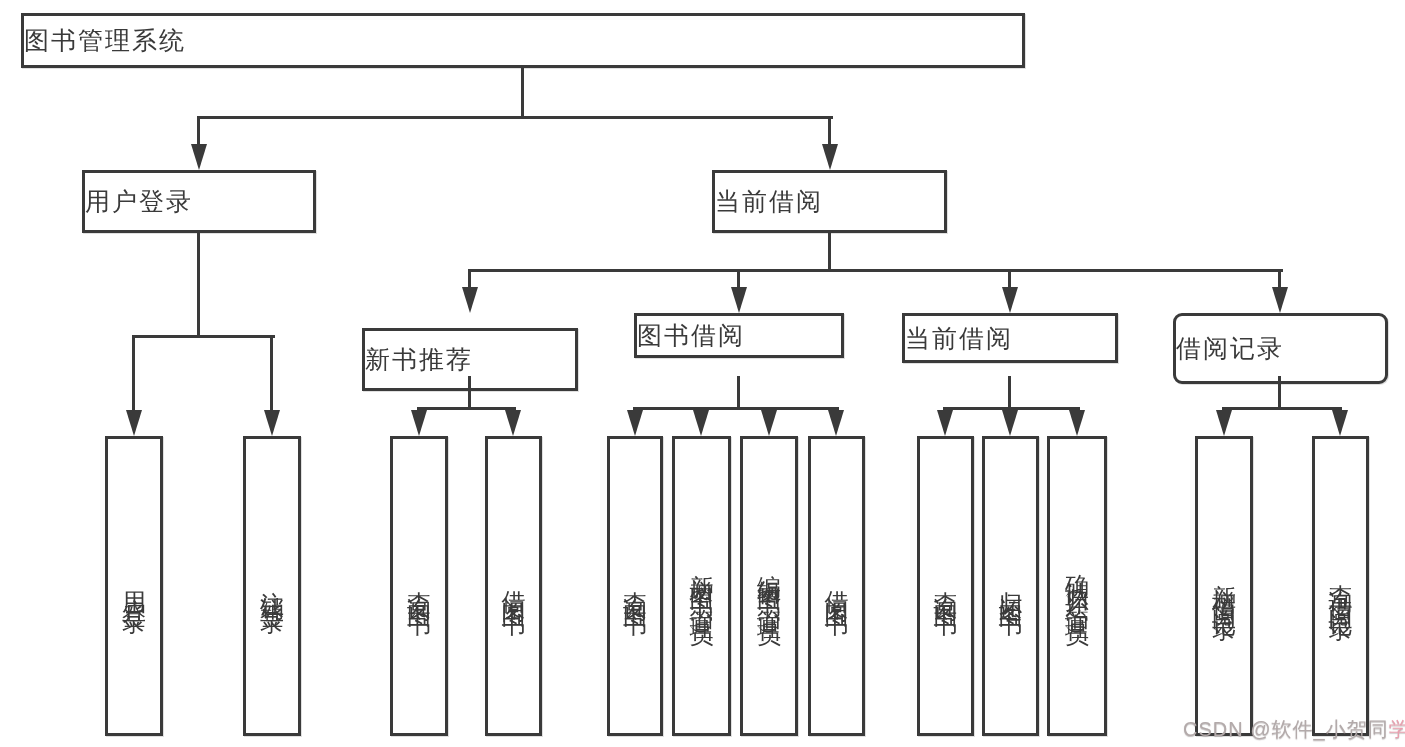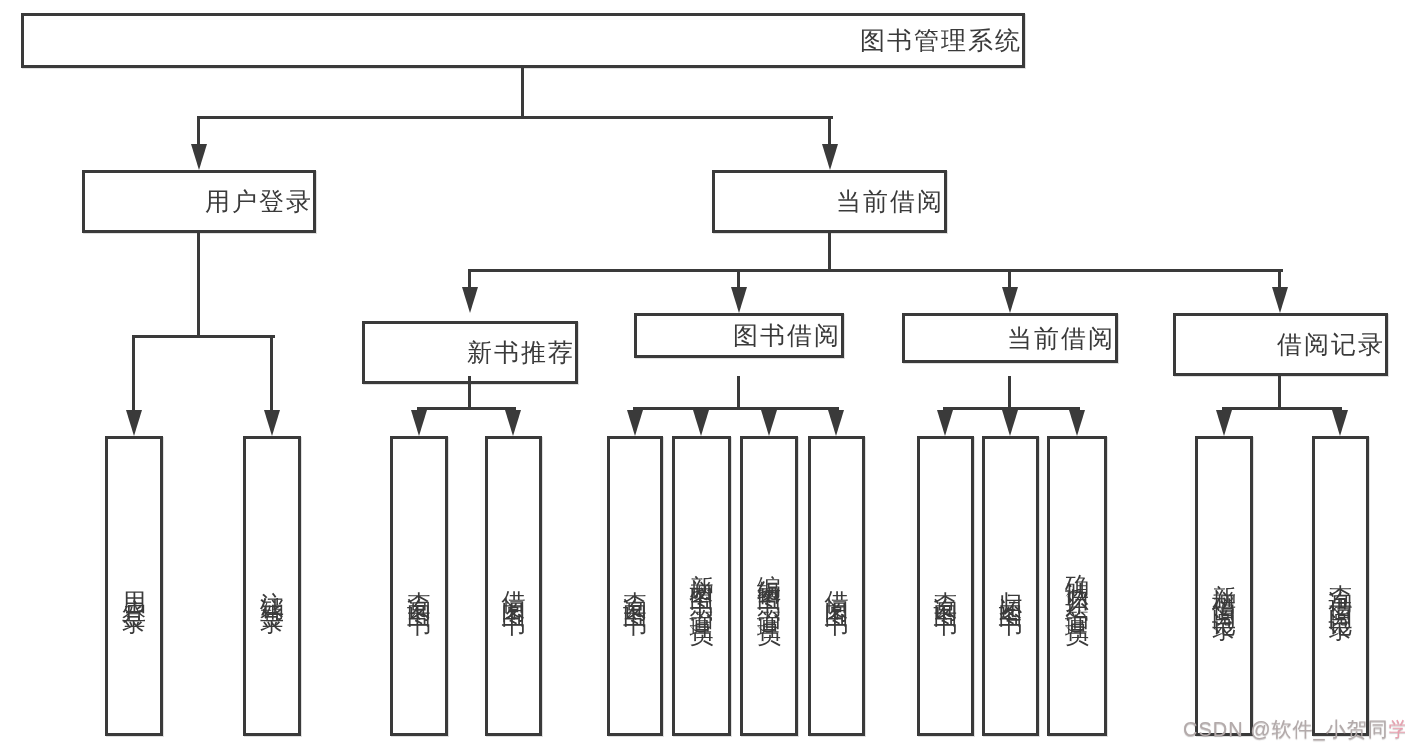--- a/index.html
+++ b/index.html
@@ -19,21 +19,21 @@
     font-family: "Liberation Sans", "DejaVu Sans", sans-serif;
     overflow: hidden;
   }
   .box {
     position: absolute;
     box-sizing: border-box;
     background: var(--bg);
     border: 3px solid var(--line);
     display: flex;
     align-items: center;
-    justify-content: flex-end;
+    justify-content: flex-start;
     color: var(--text);
     font-size: 25px;
     letter-spacing: 2px;
     box-shadow: 1px 1px 0 rgba(0,0,0,0.12);
   }
   .leaf {
     position: absolute;
     box-sizing: border-box;
     background: var(--bg);
     border: 3px solid var(--line);
@@ -84,30 +84,30 @@
     <span>图书管理系统</span>
   </div>
 
   <div class="box" style="left:82px; top:170px; width:234px; height:63px;">
     <span>用户登录</span>
   </div>
   <div class="box" style="left:712px; top:170px; width:235px; height:63px;">
     <span>当前借阅</span>
   </div>
 
-  <div class="box" style="left:362px; top:321px; width:216px; height:63px;">
+  <div class="box" style="left:362px; top:328px; width:216px; height:63px;">
     <span>新书推荐</span>
   </div>
   <div class="box" style="left:634px; top:313px; width:210px; height:45px;">
     <span>图书借阅</span>
   </div>
   <div class="box" style="left:902px; top:313px; width:216px; height:50px;">
     <span>当前借阅</span>
   </div>
-  <div class="box" style="left:1173px; top:313px; width:215px; height:63px;">
+  <div class="box" style="left:1173px; top:313px; width:215px; height:71px;border-radius:9px;">
     <span>借阅记录</span>
   </div>
 
   <div class="leaf" style="left:105px; top:436px; width:58px; height:300px;">
     <span class="vtext">用户登录</span>
   </div>
   <div class="leaf" style="left:243px; top:436px; width:58px; height:300px;">
     <span class="vtext">注销登录</span>
   </div>
 

